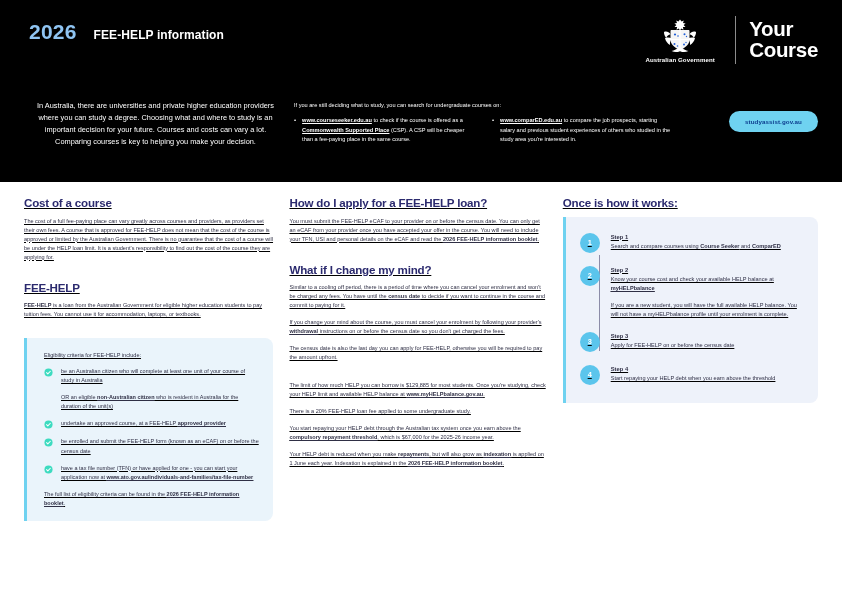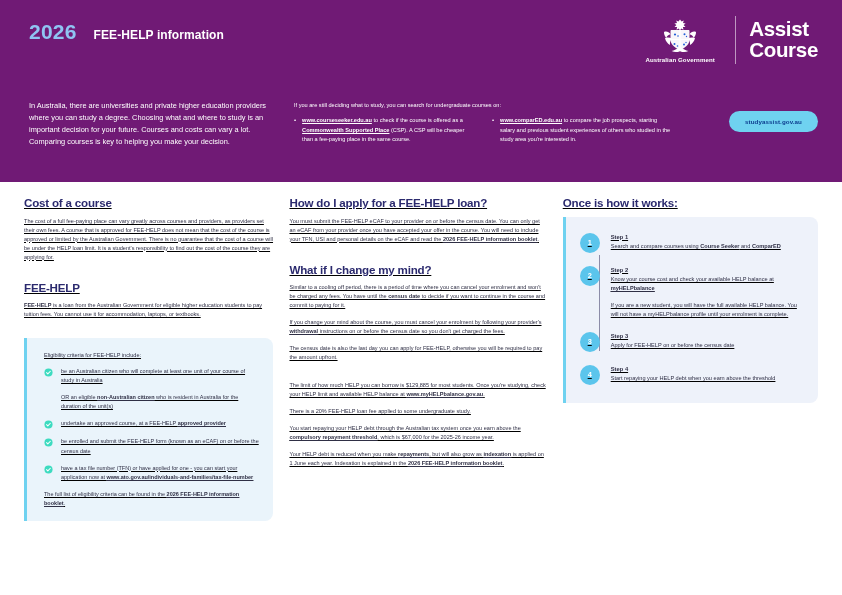--- a/index.html
+++ b/index.html
@@ -8,21 +8,21 @@
     font-family: "Liberation Sans", sans-serif;
     background: #ffffff;
     overflow: hidden;
   }
   .page { position: relative; width: 842px; height: 595px; background:#fff; }
 
   
   .header {
     position: relative;
     width: 842px; height: 182px;
-    background: #701a75;
+    background: #000000;
     color: #ffffff;
   }
   .header-top { position: relative; height: 84px; }
   .title-wrap {
     position: absolute; left: 29px; top: 20px;
     display: flex; align-items: baseline; gap: 17px;
   }
   .title-year { font-size: 21px; font-weight: 700; color: #8FC4F2; letter-spacing: .2px; }
   .title-main { font-size: 12px; font-weight: 700; color: #ffffff; letter-spacing: .1px; }
 
@@ -32,21 +32,21 @@
   }
   .crest { display: flex; flex-direction: column; align-items: center; width: 84px; }
   .crest svg { display: block; }
   .crest-label { font-size: 6.1px; font-weight: 700; letter-spacing: .1px; margin-top: 2px; color:#fff; }
   .brand-divider { width: 1px; height: 48px; background: rgba(255,255,255,.55); }
   .brand-name { line-height: 1.02; }
   .brand-name div { font-size: 20.5px; font-weight: 700; letter-spacing: -.3px; }
 
   .header-body { position: relative; padding: 0 24px; }
   .intro-cols { display: flex; gap: 0; }
-  .intro-left { width: 258px; padding-left: 5px; padding-top: 16px; }
+  .intro-left { width: 258px; padding-left: 5px; padding-top: 16px; text-align: center; }
   .intro-left p { font-size: 7.4px; line-height: 1.62; color: #ffffff; }
   .intro-right { flex: 1; padding-top: 17px; padding-left: 12px; }
   .intro-lead { font-size: 5.6px; line-height: 1.5; margin-bottom: 7px; }
   .bullet-cols { display: flex; gap: 18px; }
   .bullet-col { width: 180px; }
   .bullet {
     display: flex; gap: 6px; font-size: 5.6px; line-height: 1.68;
   }
   .bullet .dot { flex: 0 0 auto; font-size: 6px; line-height: 1.45; }
   .ulink { text-decoration: underline; font-weight: 700; }
@@ -169,21 +169,21 @@
               <path d="M39 14c-2.5-1-5 0-6.5 2.2 2 .4 3.5 1.8 4.2 3.6 1.6-1.6 2.4-3.7 2.3-5.8z"></path>
               <path d="M8 20c.6 3 2.4 5.6 5 7-.3-2.4.4-4.7 1.9-6.4C13 19.4 10.4 19.2 8 20z"></path>
               <path d="M38 20c-.6 3-2.4 5.6-5 7 .3-2.4-.4-4.7-1.9-6.4 1.9-1.2 4.5-1.4 6.9-.6z"></path>
               <path d="M23 33.2c-3 1.3-5.8 1.2-8.4-.2 2.6-.9 5.3-2 8.4-3.6 3.1 1.6 5.8 2.7 8.4 3.6-2.6 1.4-5.4 1.5-8.4.2z"></path>
             </g>
           </svg>
           <div class="crest-label">Australian Government</div>
         </div>
         <div class="brand-divider"></div>
         <div class="brand-name">
-          <div>Assist</div>
+          <div>Your</div>
           <div>Course</div>
         </div>
       </div>
     </div>
 
     <div class="header-body">
       <div class="intro-cols">
         <div class="intro-left">
           <p>In Australia, there are universities and private higher education providers where you can study a degree. Choosing what and where to study is an important decision for your future. Courses and costs can vary a lot. Comparing courses is key to helping you make your decision.</p>
         </div>

